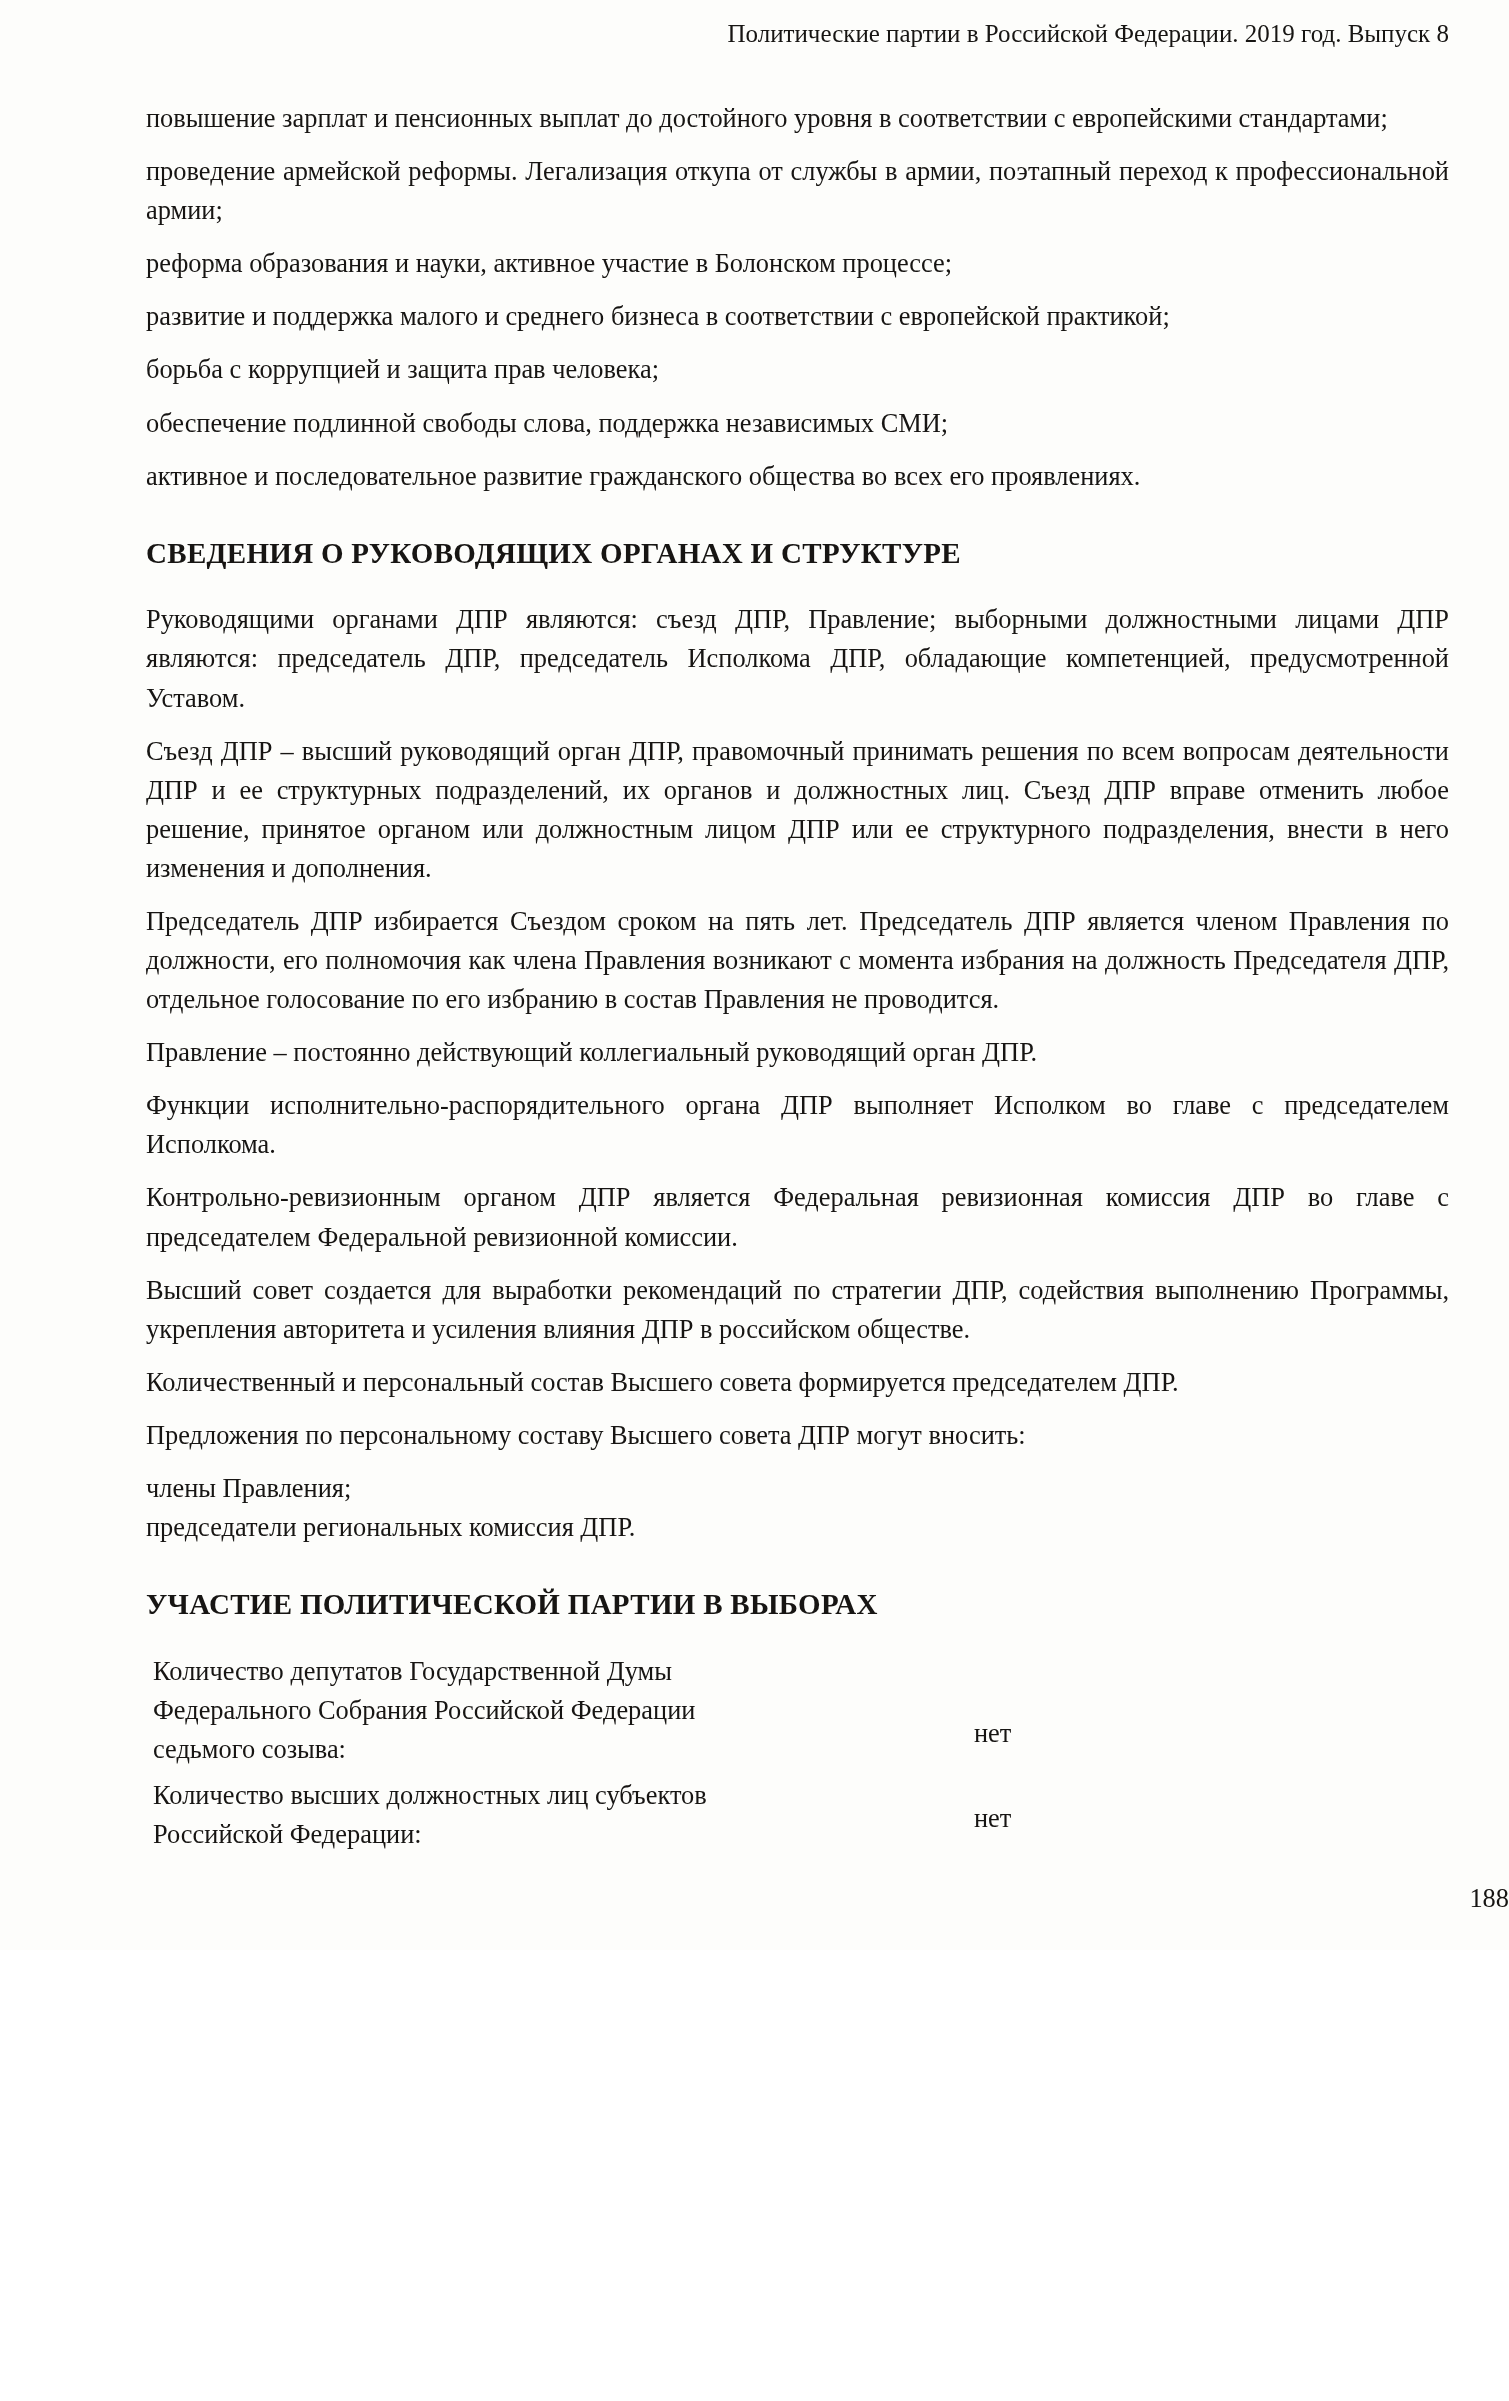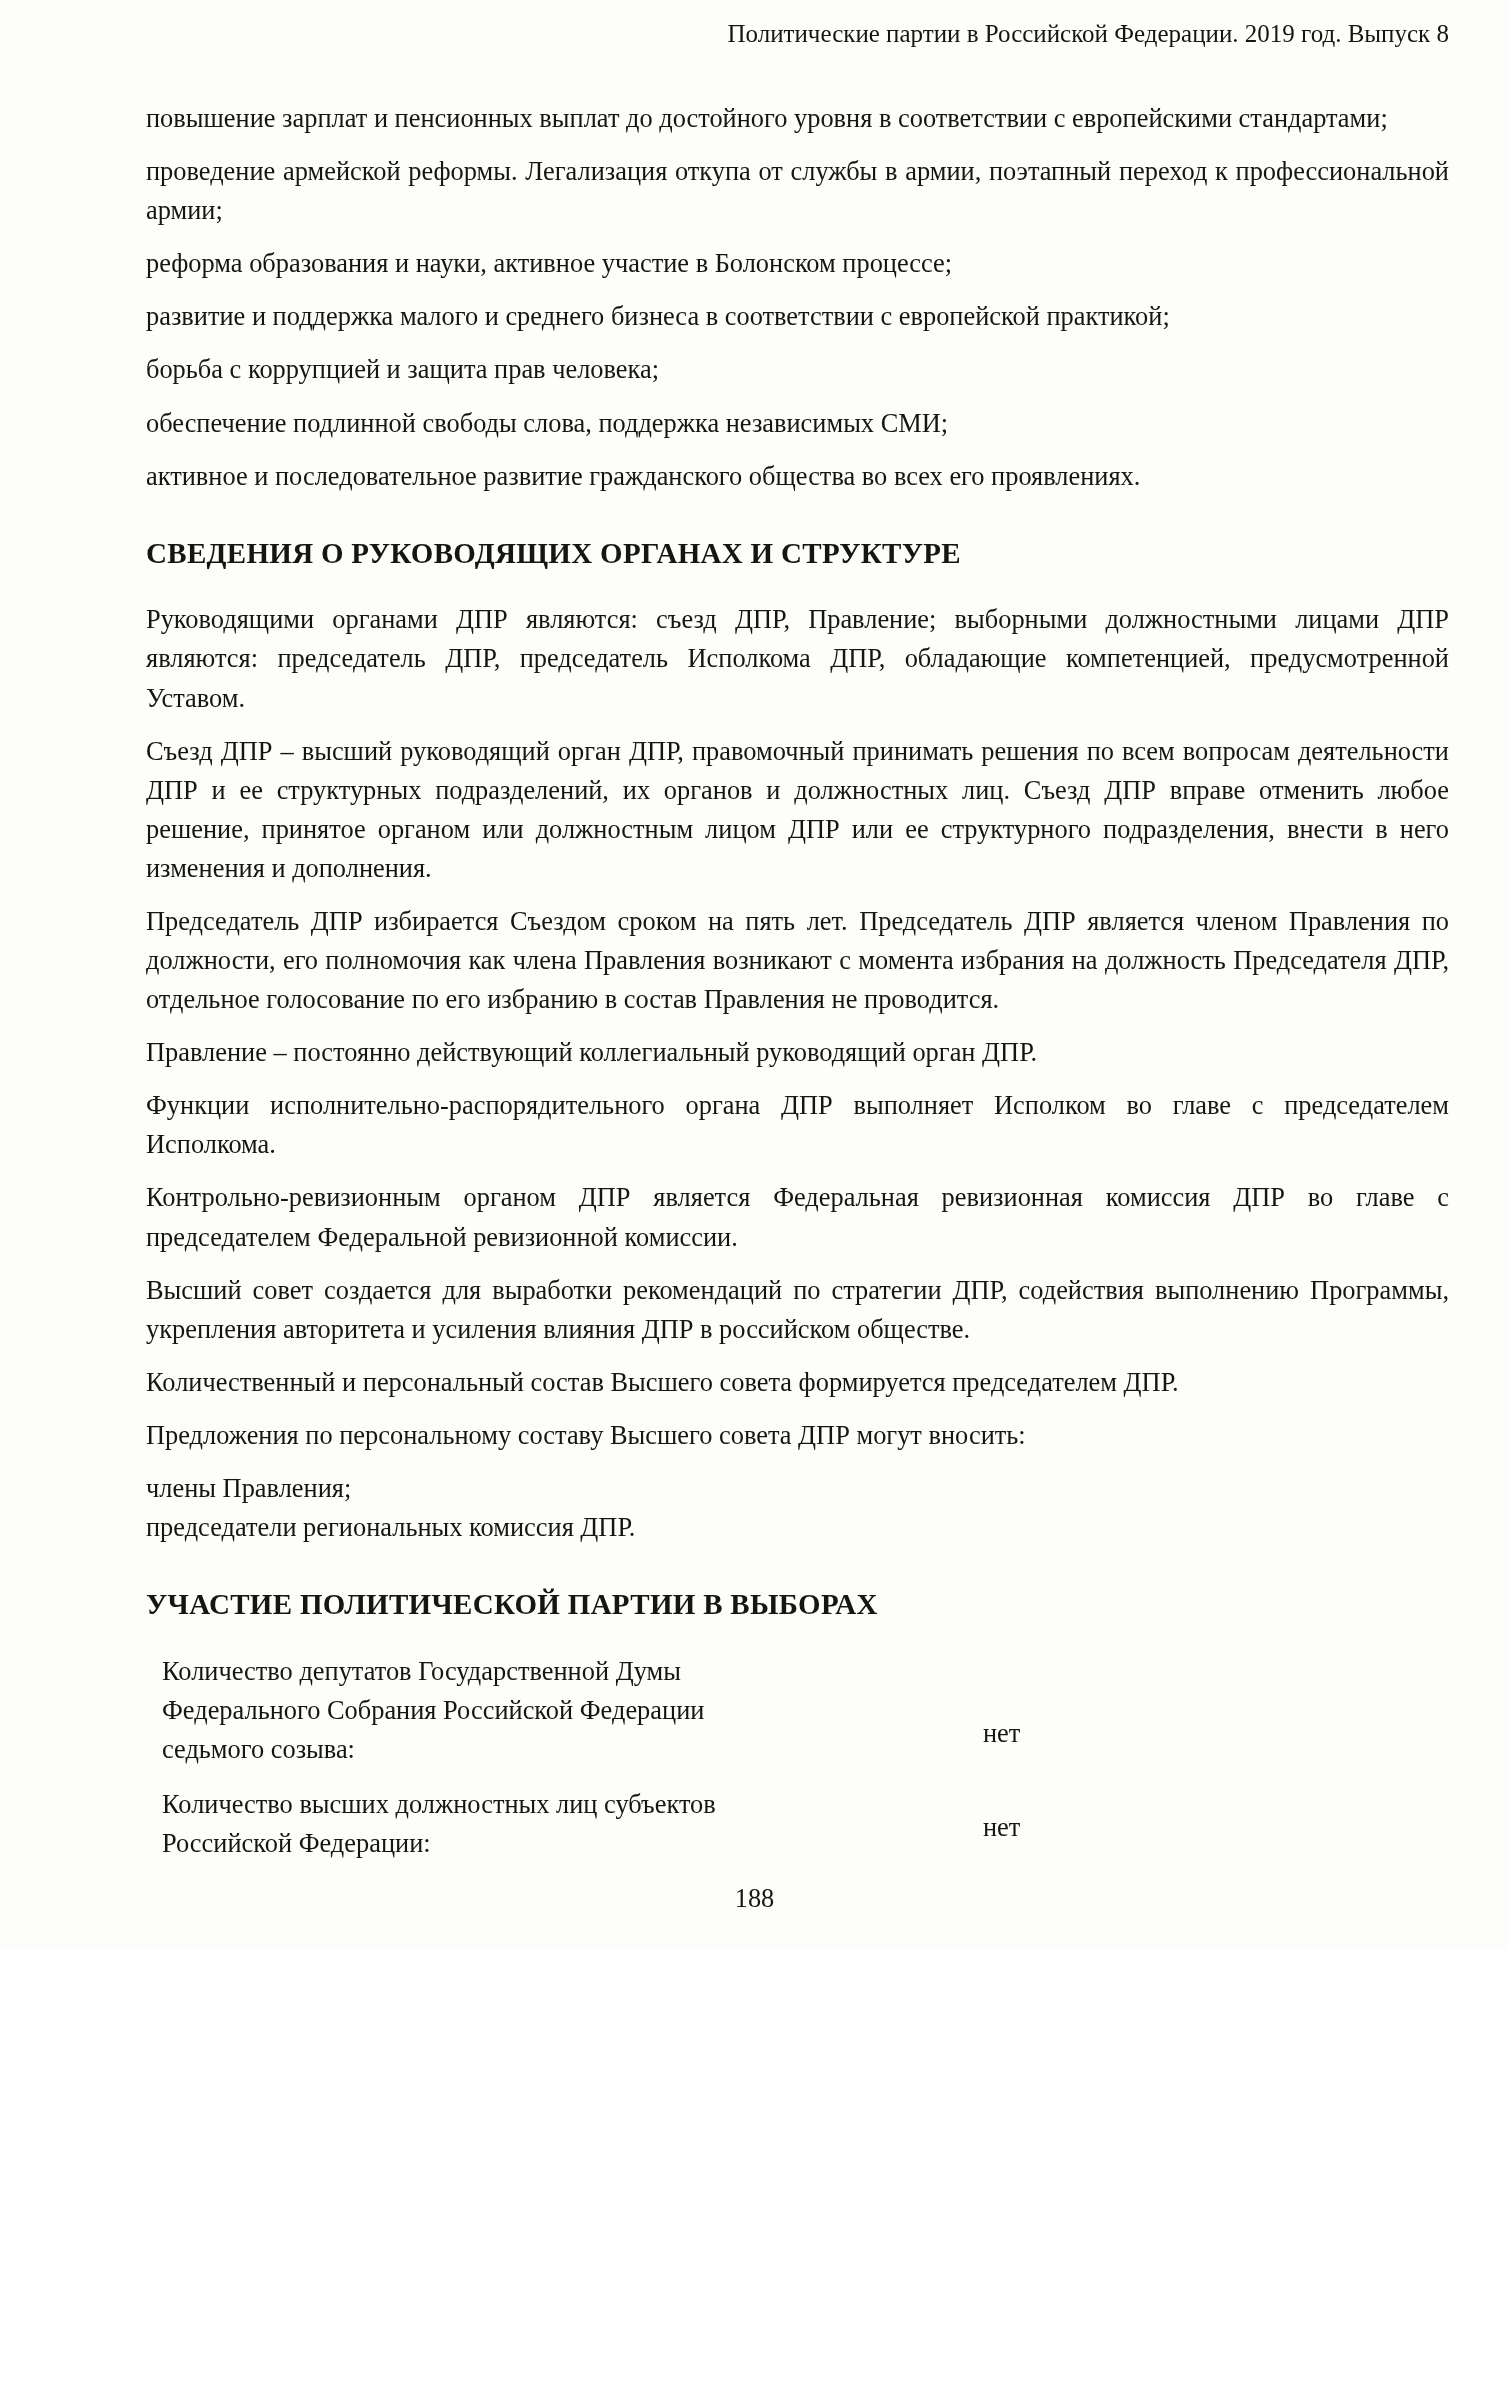--- a/index.html
+++ b/index.html
@@ -39,37 +39,37 @@
     line-height: 1.3;
     font-weight: bold;
     text-align: left;
     margin: 39px 0 28px 0;
     letter-spacing: 0.3px;
   }
   .kv-row {
     position: relative;
     font-size: 26.4px;
     line-height: 1.48;
-    margin: 16px;
+    margin: 7px;
   }
   .kv-label {
     display: block;
     white-space: pre-line;
   }
   .kv-value {
     position: absolute;
     left: 821px;
     bottom: 16px;
   }
   .page-number {
     position: absolute;
     left: 0;
     right: 0;
     bottom: 36px;
-    text-align: center;
+    text-align: right;
     font-size: 26.4px;
   }
 </style>
 </head>
 <body>
 
 <div class="page">
 
   <div class="running-head">Политические партии в Российской Федерации. 2019 год. Выпуск 8</div>
 

